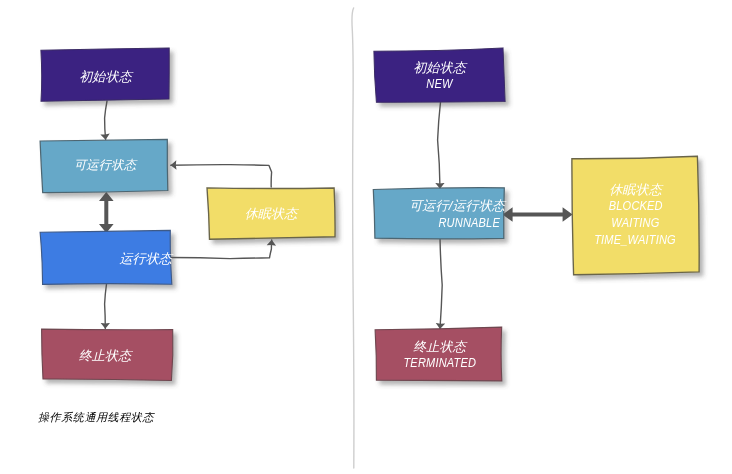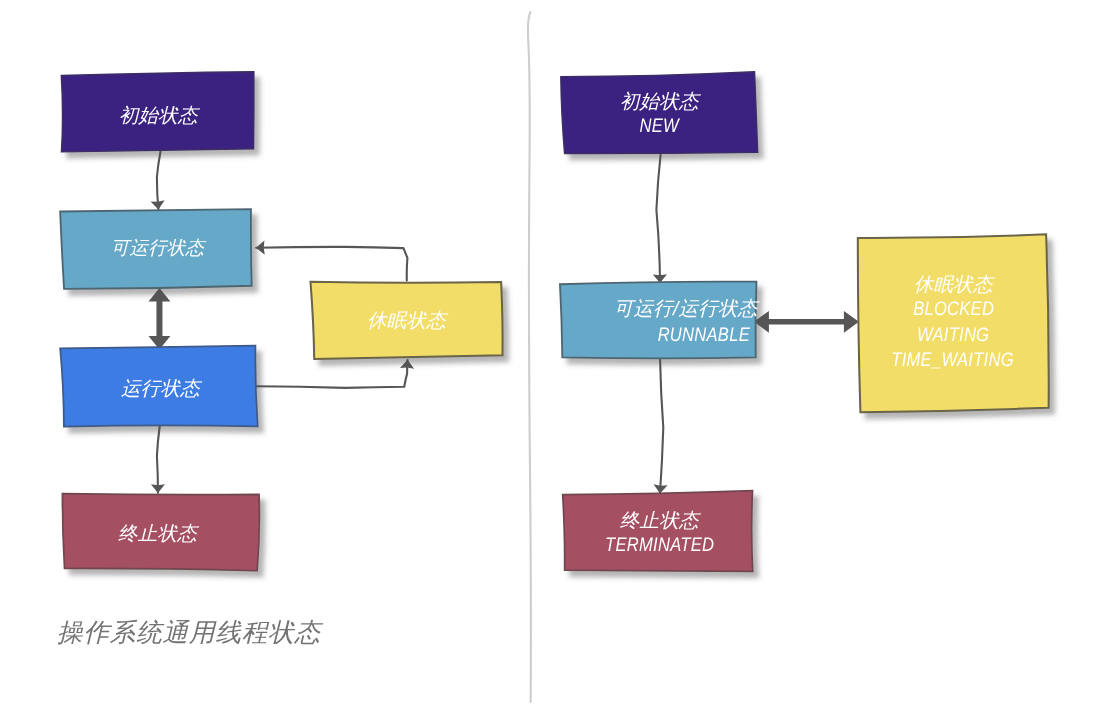--- a/index.html
+++ b/index.html
@@ -11,22 +11,22 @@
   #canvas{position:absolute;left:0;top:0;}
   .box-label{position:absolute;color:#ffffff;text-align:center;
              font-family:"Liberation Sans",sans-serif;font-style:italic;
              letter-spacing:.15px;white-space:pre;pointer-events:none;
              display:flex;flex-direction:column;align-items:center;
              justify-content:center;}
   .lbl-line{display:block;line-height:1.34;}
   .lbl-line.latin{display:inline-block;font-family:"Liberation Sans",sans-serif;
                   transform:scaleX(.85);transform-origin:center center;
                   letter-spacing:.2px;line-height:1.30;}
-  .caption{position:absolute;color:#737373;font-family:Liberation Serif, serif;
-           font-style:italic;font-size:17px;letter-spacing:.6px;white-space:pre;}
+  .caption{position:absolute;color:#000000;font-family:Liberation Serif, serif;
+           font-style:italic;font-size:11px;letter-spacing:.6px;white-space:pre;}
 </style>
 </head>
 <body>
 
 <div id="stage">
  <div id="softwrap">
   <svg id="canvas" width="732" height="474" viewBox="0 0 732 474">
     <defs>
       <filter id="boxshadow" x="-25%" y="-25%" width="160%" height="175%">
         <feDropShadow dx="3.6" dy="4.0" stdDeviation="1.9" flood-color="#4e4e4e" flood-opacity="0.42"></feDropShadow>
@@ -56,21 +56,21 @@
           <path d="M 207.0 187.9 Q 269.6 189.1 334.1 188.0 Q 335.3 213.9 335.0 236.8 Q 270.9 237.9 209.5 239.3 Q 209.1 214.8 207.0 187.9 Z" fill="#f2dd68" stroke="#6a6549" stroke-width="1.36" filter="url(#boxshadow)"></path>
           <path d="M 373.9 51.2 Q 436.9 51.1 503.0 47.9 Q 504.1 74.1 505.1 101.5 Q 439.8 102.4 376.4 102.3 Q 374.2 75.5 373.9 51.2 Z" fill="#3a2181" stroke="#3c2d66" stroke-width="1.01" filter="url(#boxshadow)"></path>
           <path d="M 373.3 189.5 Q 440.0 187.3 504.3 187.8 Q 503.4 213.5 503.8 238.3 Q 438.9 239.5 374.9 238.2 Q 374.6 213.4 373.3 189.5 Z" fill="#66a8c8" stroke="#4e6672" stroke-width="1.23" filter="url(#boxshadow)"></path>
           <path d="M 375.1 329.7 Q 439.4 329.4 501.7 327.1 Q 500.4 352.5 501.8 380.9 Q 439.2 380.5 376.4 380.1 Q 376.7 356.3 375.1 329.7 Z" fill="#a54f63" stroke="#6f4750" stroke-width="1.13" filter="url(#boxshadow)"></path>
           <path d="M 571.9 158.7 Q 635.0 158.9 697.4 156.2 Q 699.5 213.7 699.1 271.9 Q 636.8 274.1 573.6 274.8 Q 571.8 215.7 571.9 158.7 Z" fill="#f2dd68" stroke="#6a6549" stroke-width="1.36" filter="url(#boxshadow)"></path>
         </g>
   </svg>
 
  <div class="box-label" style="left: 42px; top: 51px; width: 127px; height: 51px; font-size: 13px;"><span class="lbl-line">初始状态</span></div>
       <div class="box-label" style="left: 41px; top: 139px; width: 128px; height: 53px; font-size: 12.3px;"><span class="lbl-line">可运行状态</span></div>
-      <div class="box-label" style="left: 42px; top: 233px; width: 130px; height: 52px; font-size: 13px;"><span class="lbl-line">运行状态</span></div>
+      <div class="box-label" style="left: 42px; top: 233px; width: 130px; height: 52px; font-size: 13px; align-items: flex-end;"><span class="lbl-line">运行状态</span></div>
       <div class="box-label" style="left: 40px; top: 330px; width: 130px; height: 51px; font-size: 13px;"><span class="lbl-line">终止状态</span></div>
       <div class="box-label" style="left: 207px; top: 188px; width: 128px; height: 51px; font-size: 13px;"><span class="lbl-line">休眠状态</span></div>
       <div class="caption" style="left: 38px; top: 410px;">操作系统通用线程状态</div>
       <div class="box-label" style="left: 375px; top: 50px; width: 129px; height: 52px; font-size: 13px;"><span class="lbl-line">初始状态</span><span class="lbl-line latin">NEW</span></div>
       <div class="box-label" style="left: 375px; top: 189px; width: 130px; height: 51px; font-size: 13px; align-items: flex-end;"><span class="lbl-line">可运行/运行状态</span><span class="lbl-line latin">RUNNABLE</span></div>
       <div class="box-label" style="left: 376px; top: 329px; width: 127px; height: 52px; font-size: 13px;"><span class="lbl-line">终止状态</span><span class="lbl-line latin">TERMINATED</span></div>
       <div class="box-label" style="left: 573px; top: 157px; width: 125px; height: 116px; font-size: 13px;"><span class="lbl-line">休眠状态</span><span class="lbl-line latin">BLOCKED</span><span class="lbl-line latin">WAITING</span><span class="lbl-line latin">TIME_WAITING</span></div>
     </div>
 </div>
 

